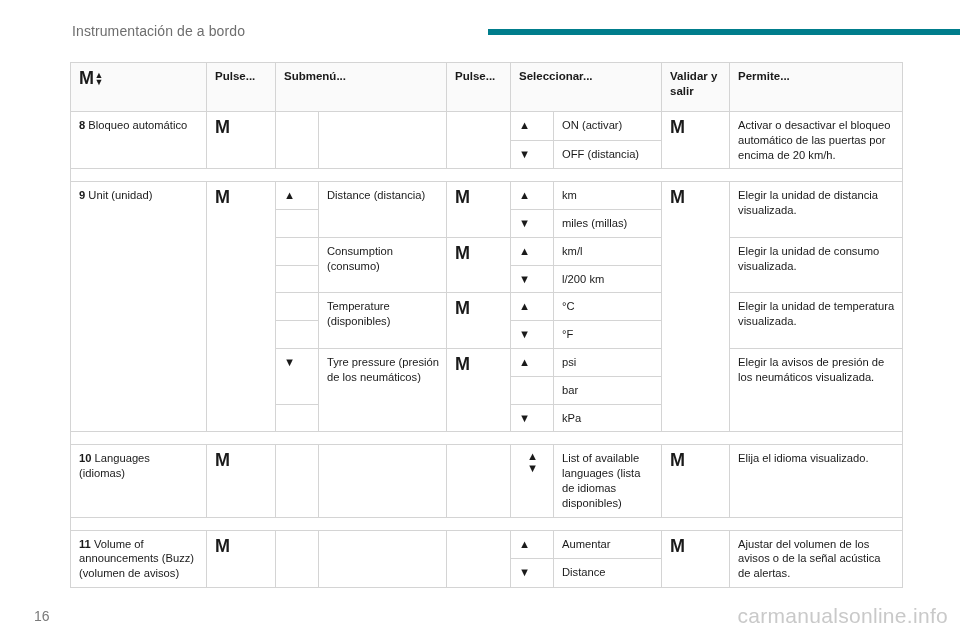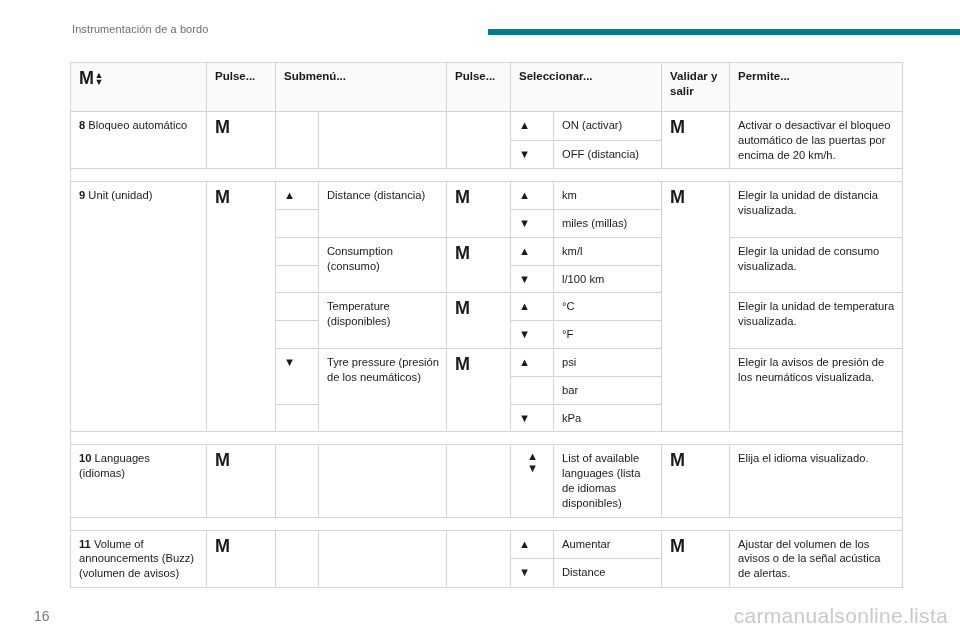--- a/index.html
+++ b/index.html
@@ -20,21 +20,21 @@
   .page-header {
     position: absolute;
     left: 0; top: 0;
     width: 960px;
     height: 46px;
   }
   .header-title {
     position: absolute;
     left: 72px;
     top: 23px;
-    font-size: 11px;
+    font-size: 14px;
     color: #6e6e6e;
     letter-spacing: 0.1px;
     white-space: nowrap;
   }
   .header-rule {
     position: absolute;
     left: 488px;
     top: 29px;
     width: 472px;
     height: 6px;
@@ -267,21 +267,21 @@
         <span>▲</span>
       </td>
       <td>km/l</td>
       <td rowspan="2">Elegir la unidad de consumo visualizada.</td>
     </tr>
     <tr>
       <td class="arrow-cell"></td>
       <td class="arrow-cell">
         <span>▼</span>
       </td>
-      <td>l/100 km</td>
+      <td>l/200 km</td>
     </tr>
 
     <tr>
       <td class="arrow-cell"></td>
       <td rowspan="2">Temperature (disponibles)</td>
       <td rowspan="2" class="m-cell">
         <span class="m-glyph">M</span>
       </td>
       <td class="arrow-cell">
         <span>▲</span>
@@ -382,13 +382,13 @@
         <span>▼</span>
       </td>
       <td>Distance</td>
     </tr>
 
   </tbody>
 </table>
 </div>
 
 <div class="page-number">16</div>
-<div class="watermark">carmanualsonline.lista</div>
+<div class="watermark">carmanualsonline.info</div>
 
 </body></html>

